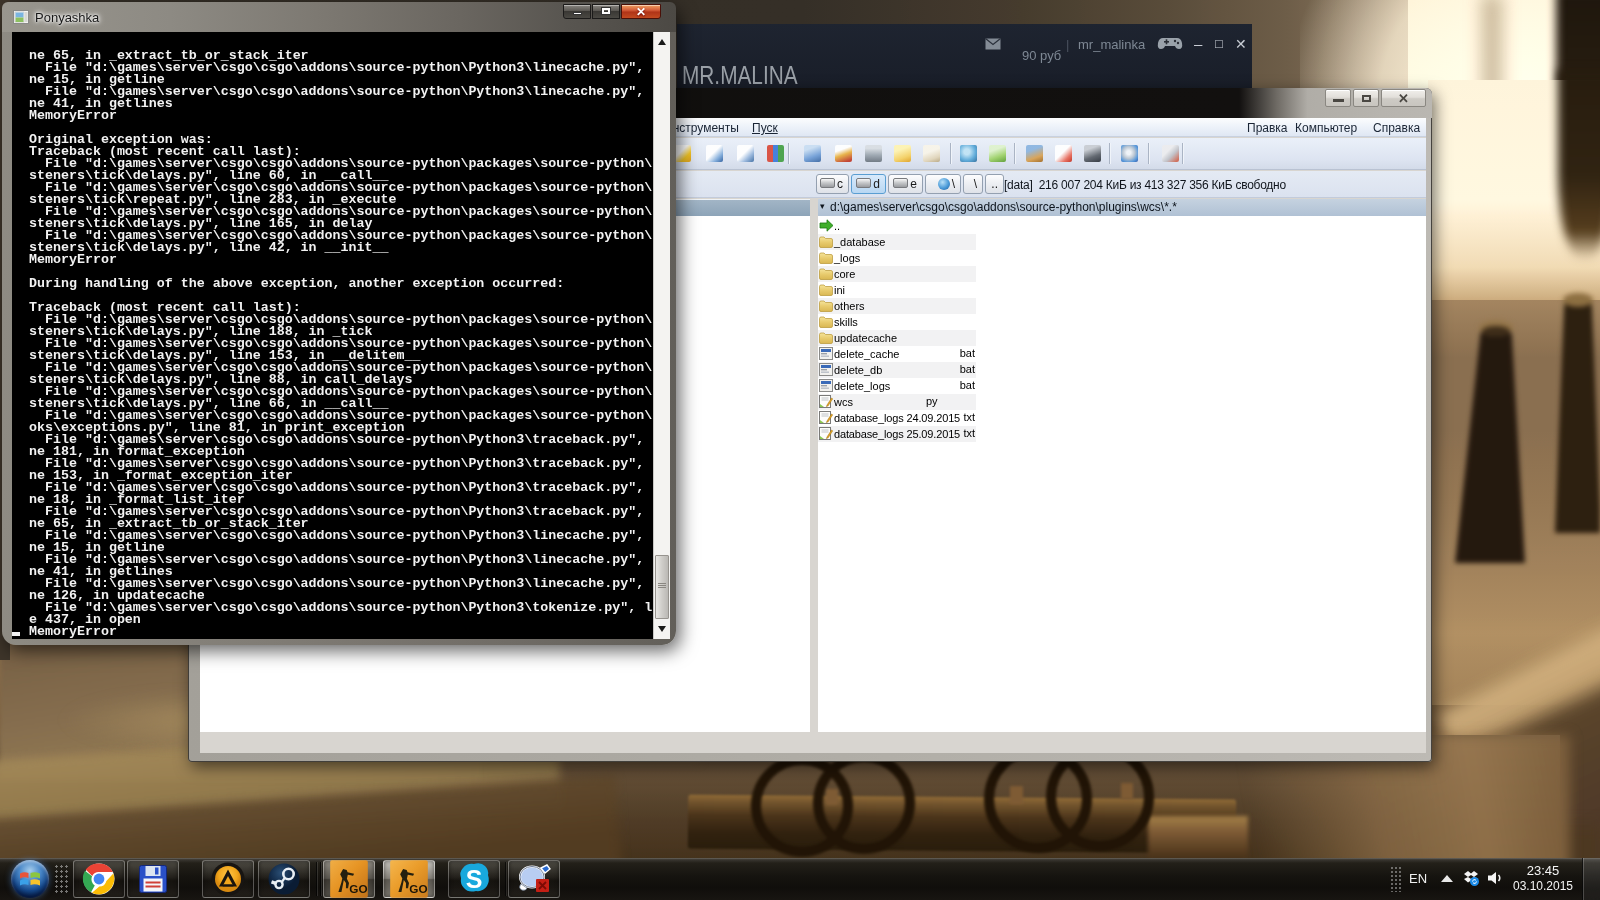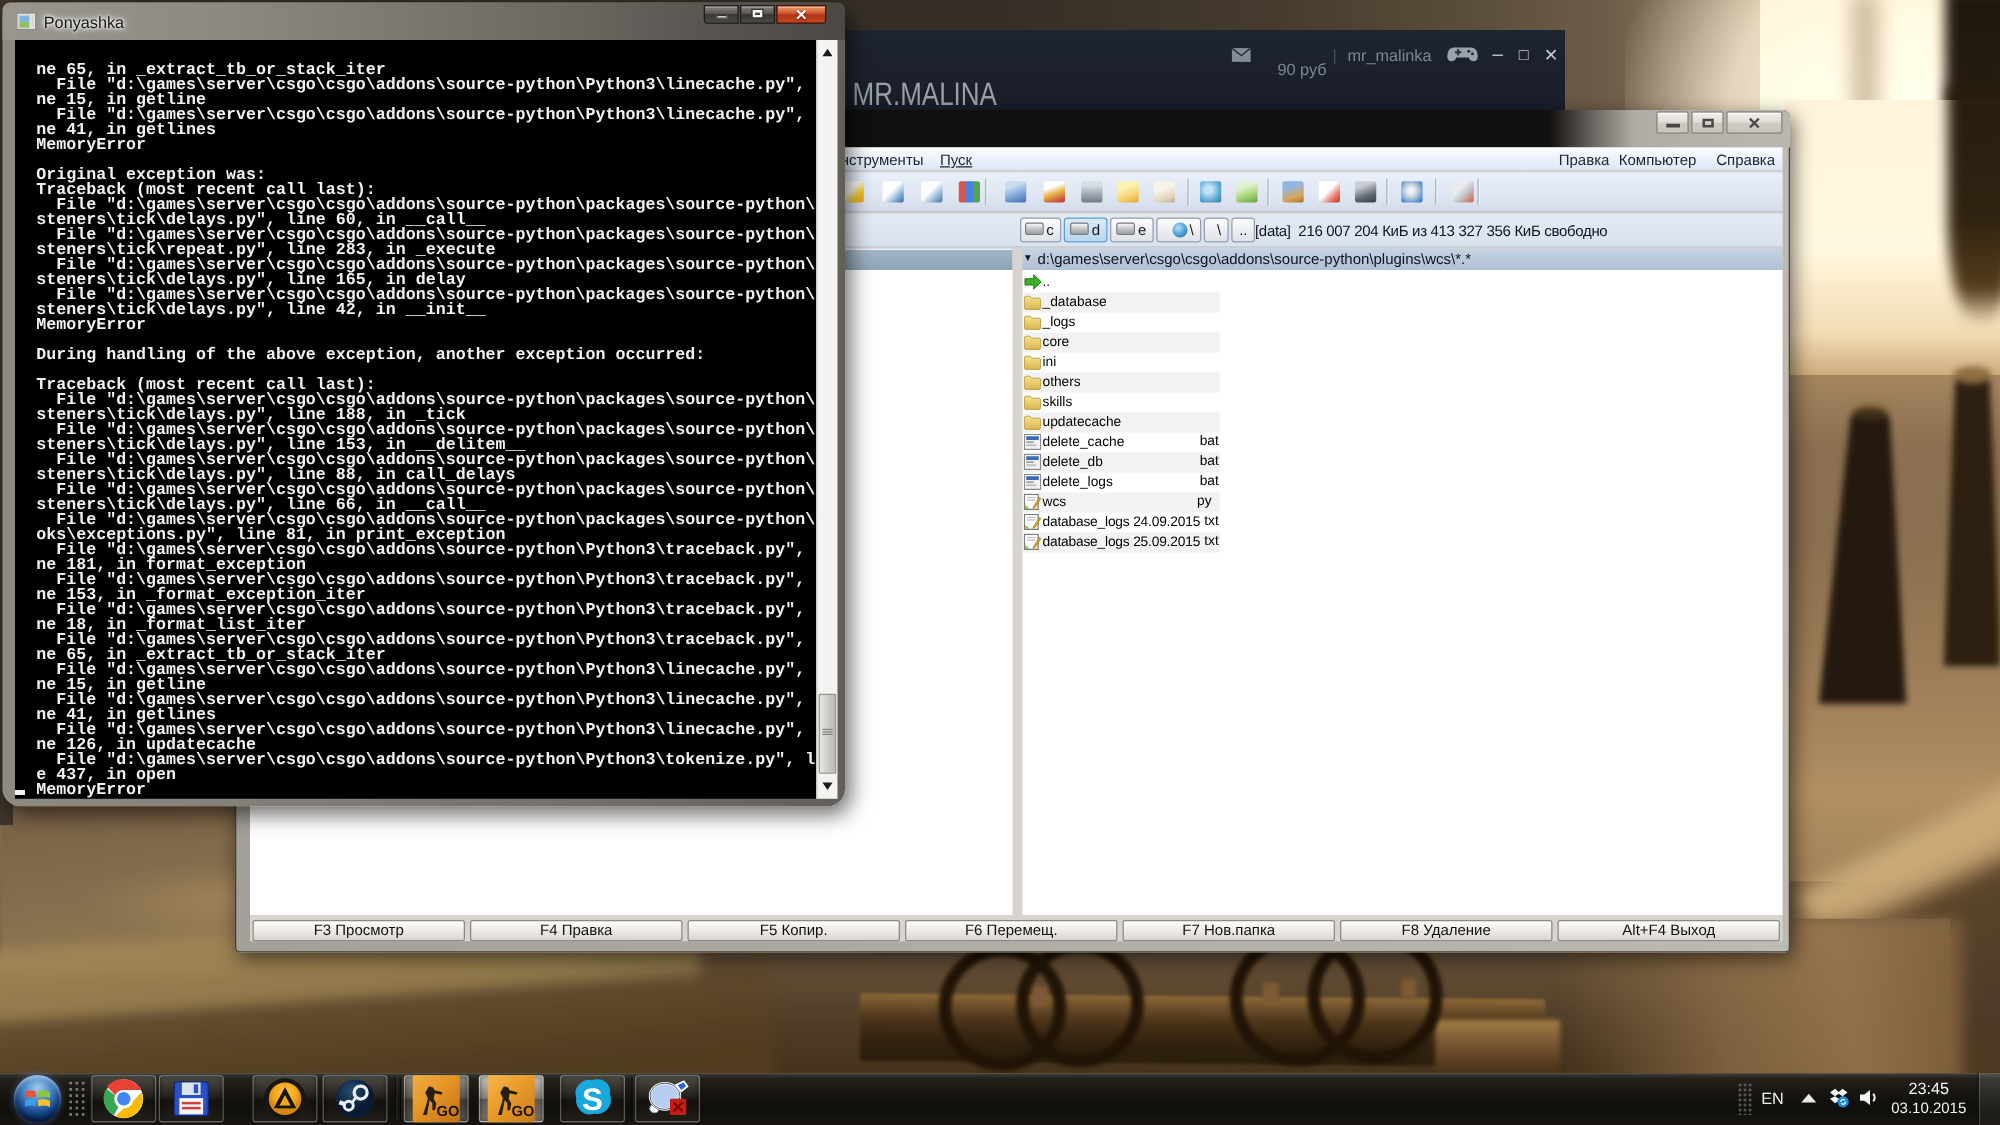--- a/index.html
+++ b/index.html
@@ -299,49 +299,40 @@
         <span class="abs" style="left:118px;top:163px;width:39px;text-align:right;">bat</span>
         <div class="abs" style="left:0;top:178px;width:158px;height:16px;background:#f2f2f3;"></div>
         <svg class="abs" style="left:1px;top:179px;" width="14" height="13" viewBox="0 0 14 13">
           <rect x="0.5" y="0.5" width="11" height="12" fill="#fdfdfb" stroke="#7a7a78"></rect>
           <path d="M1 9 l4 3 h-4 z" fill="#8cc850"></path>
           <rect x="2.5" y="2.5" width="7" height="1" fill="#c0c4c8"></rect>
           <rect x="2.5" y="4.5" width="7" height="1" fill="#c0c4c8"></rect>
           <path d="M8 10 l4.5-7 1.2 0.8 -4.5 7 -1.8 0.8 z" fill="#e8a820" stroke="#9a6a10" stroke-width="0.5"></path>
         </svg>
         <span class="abs" style="left:16px;top:180px;">wcs</span>
-        <span class="abs" style="left:126px;top:179px;width:39px;text-align:center;">py</span>
+        <span class="abs" style="left:108px;top:179px;width:39px;text-align:left;">py</span>
         <svg class="abs" style="left:1px;top:195px;" width="14" height="13" viewBox="0 0 14 13">
           <rect x="0.5" y="0.5" width="11" height="12" fill="#fdfdfb" stroke="#7a7a78"></rect>
           <path d="M1 9 l4 3 h-4 z" fill="#8cc850"></path>
           <rect x="2.5" y="2.5" width="7" height="1" fill="#c0c4c8"></rect>
           <rect x="2.5" y="4.5" width="7" height="1" fill="#c0c4c8"></rect>
           <path d="M8 10 l4.5-7 1.2 0.8 -4.5 7 -1.8 0.8 z" fill="#e8a820" stroke="#9a6a10" stroke-width="0.5"></path>
         </svg>
         <span class="abs" style="left:16px;top:196px;letter-spacing:-0.15px">database_logs 24.09.2015</span>
         <span class="abs" style="left:118px;top:195px;width:39px;text-align:right;">txt</span>
         <div class="abs" style="left:0;top:210px;width:158px;height:16px;background:#f2f2f3;"></div>
         <svg class="abs" style="left:1px;top:211px;" width="14" height="13" viewBox="0 0 14 13">
           <rect x="0.5" y="0.5" width="11" height="12" fill="#fdfdfb" stroke="#7a7a78"></rect>
           <path d="M1 9 l4 3 h-4 z" fill="#8cc850"></path>
           <rect x="2.5" y="2.5" width="7" height="1" fill="#c0c4c8"></rect>
           <rect x="2.5" y="4.5" width="7" height="1" fill="#c0c4c8"></rect>
           <path d="M8 10 l4.5-7 1.2 0.8 -4.5 7 -1.8 0.8 z" fill="#e8a820" stroke="#9a6a10" stroke-width="0.5"></path>
         </svg>
         <span class="abs" style="left:16px;top:212px;letter-spacing:-0.15px">database_logs 25.09.2015</span>
         <span class="abs" style="left:118px;top:211px;width:39px;text-align:right;">txt</span>
-      </div>
-    <div class="abs" id="fkeys" style="left:0;top:618px;width:1226px;height:17px;font-size:12px;color:#111;">
-        <div class="fk" style="left:2px;width:170px;">F3 Просмотр</div>
-        <div class="fk" style="left:176px;width:170px;">F4 Правка</div>
-        <div class="fk" style="left:350px;width:170px;">F5 Копир.</div>
-        <div class="fk" style="left:524px;width:170px;">F6 Перемещ.</div>
-        <div class="fk" style="left:698px;width:170px;">F7 Нов.папка</div>
-        <div class="fk" style="left:872px;width:170px;">F8 Удаление</div>
-        <div class="fk" style="left:1046px;width:178px;">Alt+F4 Выход</div>
       </div>
   </div>
 </div>
 <div id="console">
   <div id="contitle"></div>
   <svg class="abs" style="left:11px;top:7px;z-index:2;" width="16" height="16" viewBox="0 0 16 16">
     <rect x="0.5" y="1.5" width="15" height="13" fill="#f4f4f2" stroke="#8a8a88"></rect>
     <rect x="2" y="3" width="9" height="10" fill="#fff" stroke="#aaa" stroke-width="0.5"></rect>
     <rect x="2.5" y="3.5" width="8" height="5" fill="#7ab4e0"></rect>
       <rect x="2.5" y="8.5" width="8" height="4.5" fill="#8cc060"></rect>

